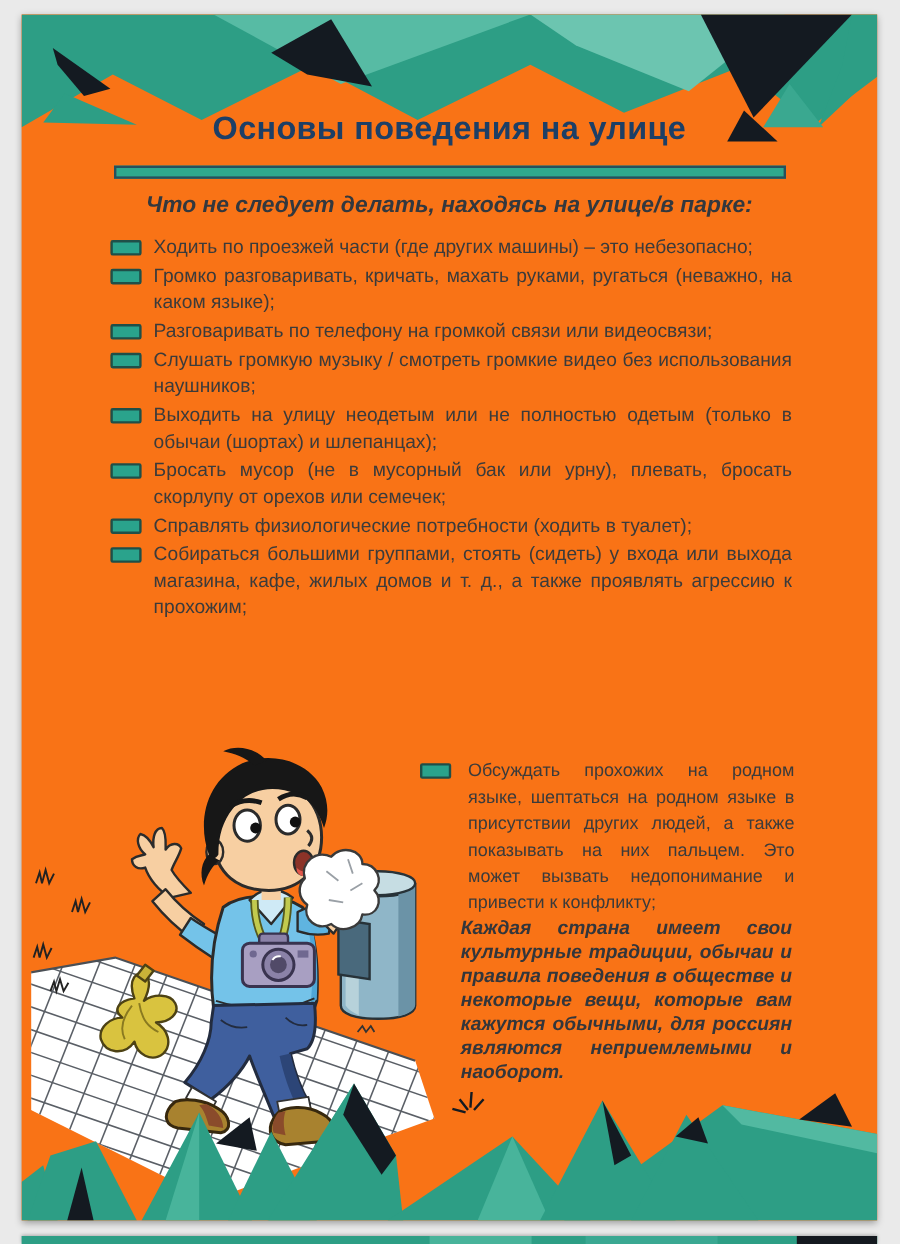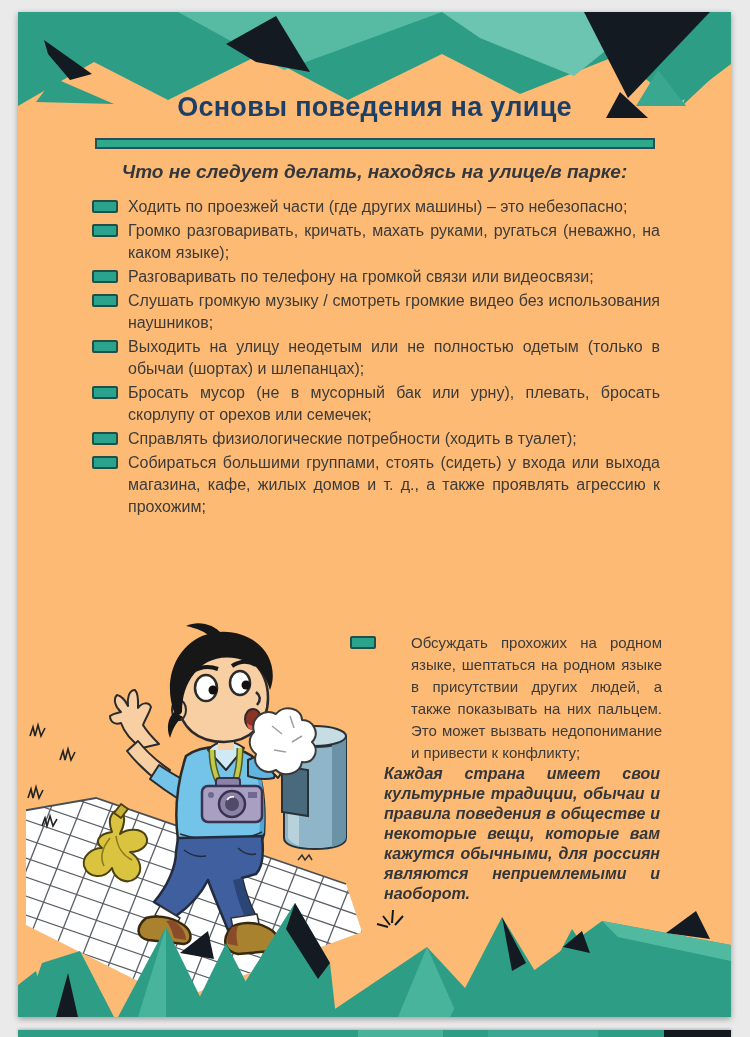--- a/index.html
+++ b/index.html
@@ -3,21 +3,21 @@
 <meta charset="utf-8">
 <style>
   html,body{margin:0;padding:0;}
   body{
     width:750px;height:1037px;position:relative;overflow:hidden;
     background:#eaeaea;
     font-family:"Liberation Sans",sans-serif;
   }
   .page{
     position:absolute;left:18px;top:12px;width:713px;height:1005px;
-    background:#fdba74;box-shadow:0 2px 6px rgba(0,0,0,.35);
+    background:#f97316;box-shadow:0 2px 6px rgba(0,0,0,.35);
   }
   .header-art,.footer-art{position:absolute;left:0;width:713px;pointer-events:none;}
   .header-art{top:0;height:140px;}
   .footer-art{top:855px;height:150px;}
   .title{
     position:absolute;top:80px;left:0;width:100%;text-align:center;
     font-size:27px;font-weight:bold;color:#1d3f66;letter-spacing:.3px;
   }
   .divider{
     position:absolute;top:126px;left:77px;width:556px;height:7px;
@@ -31,21 +31,21 @@
   .item{display:flex;align-items:flex-start;margin-bottom:2px;}
   .bullet{
     flex:0 0 26px;width:26px;height:13px;margin-top:4px;margin-right:10px;
     background:#2aa38c;border:2px solid #1f4f48;border-radius:2px;box-sizing:border-box;
   }
   .item-text{
     width:532px;font-size:16px;line-height:22px;color:#3b3b3b;
     text-align:justify;
   }
   .side{position:absolute;left:332px;top:620px;width:312px;display:flex;align-items:flex-start;}
-  .side .item-text{width:276px;font-size:15px;line-height:22px;margin-left:25px;}
+  .side .item-text{width:276px;font-size:15px;line-height:22px;margin-left:4px;}
   .note{
     position:absolute;left:366px;top:752px;width:276px;
     font-size:16px;line-height:20px;font-style:italic;font-weight:bold;
     color:#33363b;text-align:justify;
   }
   .illu{position:absolute;left:8px;top:608px;width:340px;height:380px;}
   .next-page{
     position:absolute;left:18px;top:1030px;width:713px;height:7px;
     background:#2d9e85;box-shadow:0 -1px 3px rgba(0,0,0,.25);overflow:hidden;
   }

